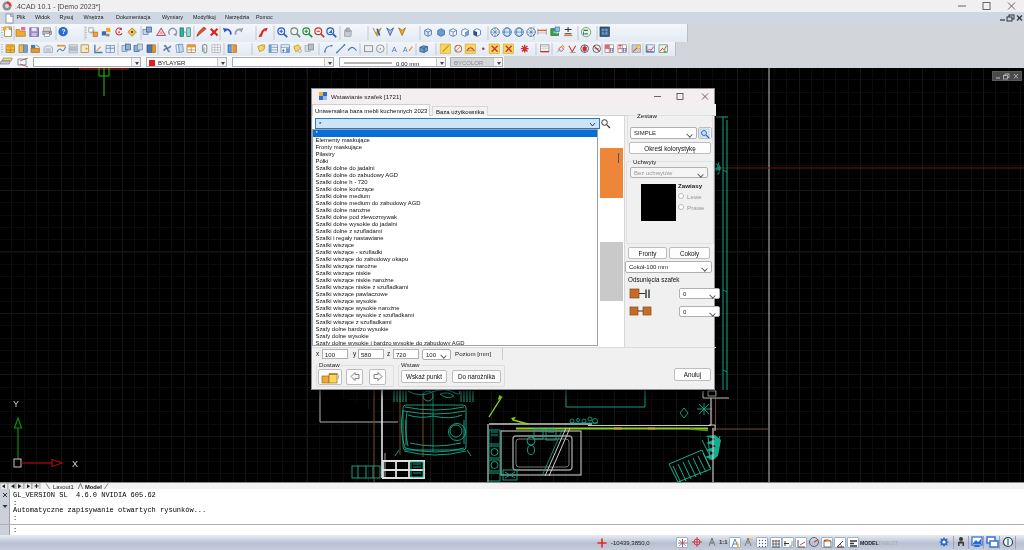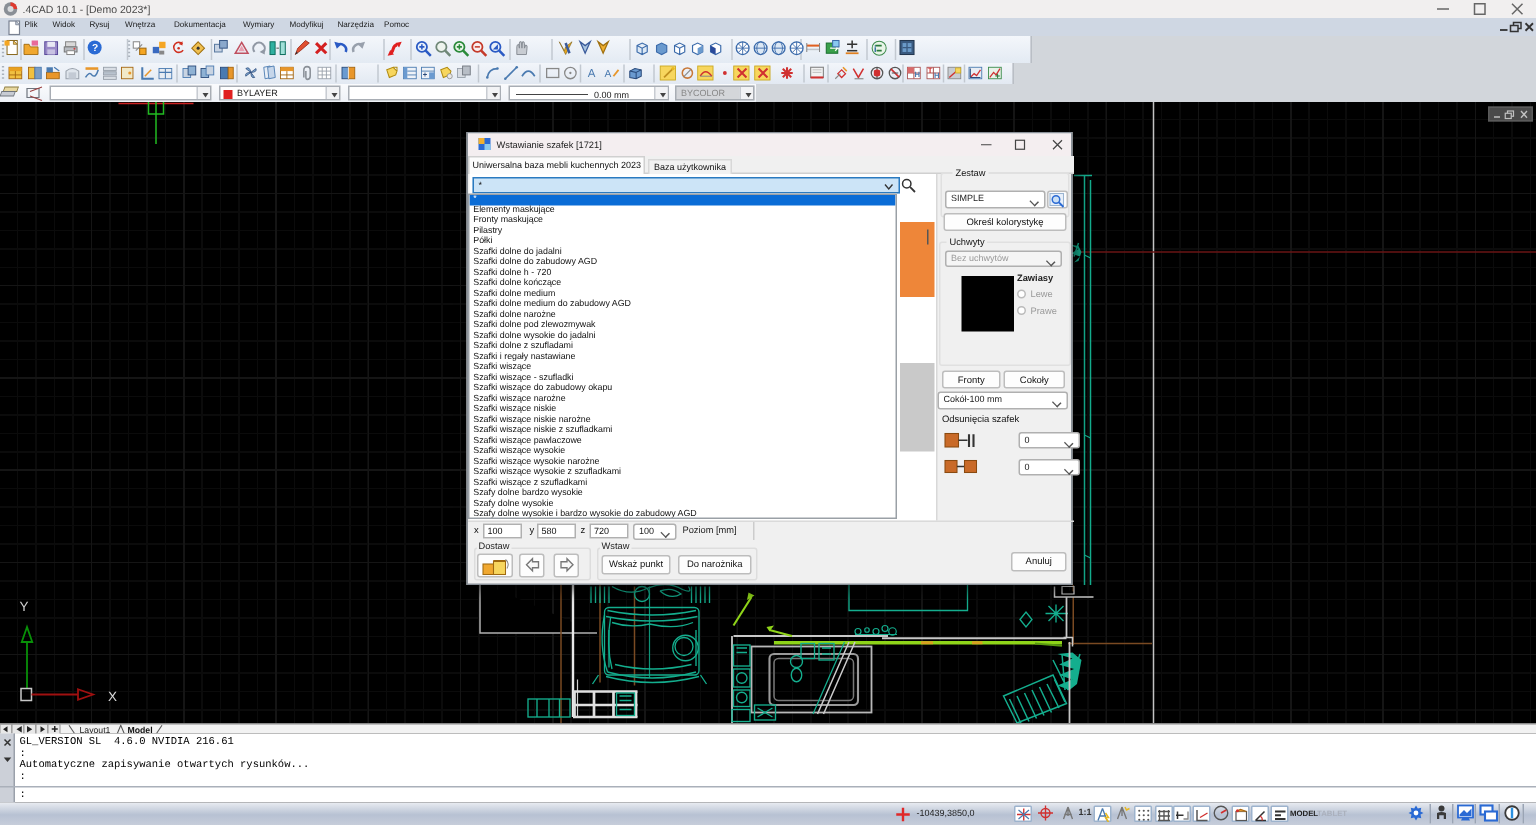--- a/index.html
+++ b/index.html
@@ -694,21 +694,21 @@
  <text x="85" y="5.5" font-size="5.8" fill="#111" font-family="Liberation Sans" font-weight="bold">Model</text>
  <path d="M104 6.5 L108 0.5" stroke="#555" stroke-width="0.7"></path>
 </svg>
 </div>
 <div id="cmd" class="abs">
  <div id="cmdstrip" class="abs"></div>
  <svg width="10" height="46" style="position:absolute">
         <path d="M3 4 L7 8 M7 4 L3 8" stroke="#333" stroke-width="1"></path>
         <path d="M2.5 16 L7.5 16 L5 19 Z" fill="#333"></path>
       </svg>
- <div style="position:absolute;left:13px;top:2px;white-space:pre">GL_VERSION SL  4.6.0 NVIDIA 216.61</div>
+ <div style="position:absolute;left:13px;top:2px;white-space:pre">GL_VERSION SL  4.6.0 NVIDIA 605.62</div>
  <div style="position:absolute;left:13px;top:9.5px">:</div>
  <div style="position:absolute;left:13px;top:17px">Automatyczne zapisywanie otwartych rysunków...</div>
  <div style="position:absolute;left:13px;top:24.5px">:</div>
  <div style="position:absolute;left:0px;top:35px;width:1024px;border-top:1px solid #aab0ba"></div>
  <div style="position:absolute;left:13px;top:37px">:</div>
 </div>
     <div id="statusbar" class="abs">
       <div class="sico" style="left:676px">
         <svg width="11" height="10" style="position:absolute;left:-0.5px;top:-0.5px">
           <path d="M5.5 1 L5.5 9 M1 5 L10 5" stroke="#d03030" stroke-width="0.9"></path>

